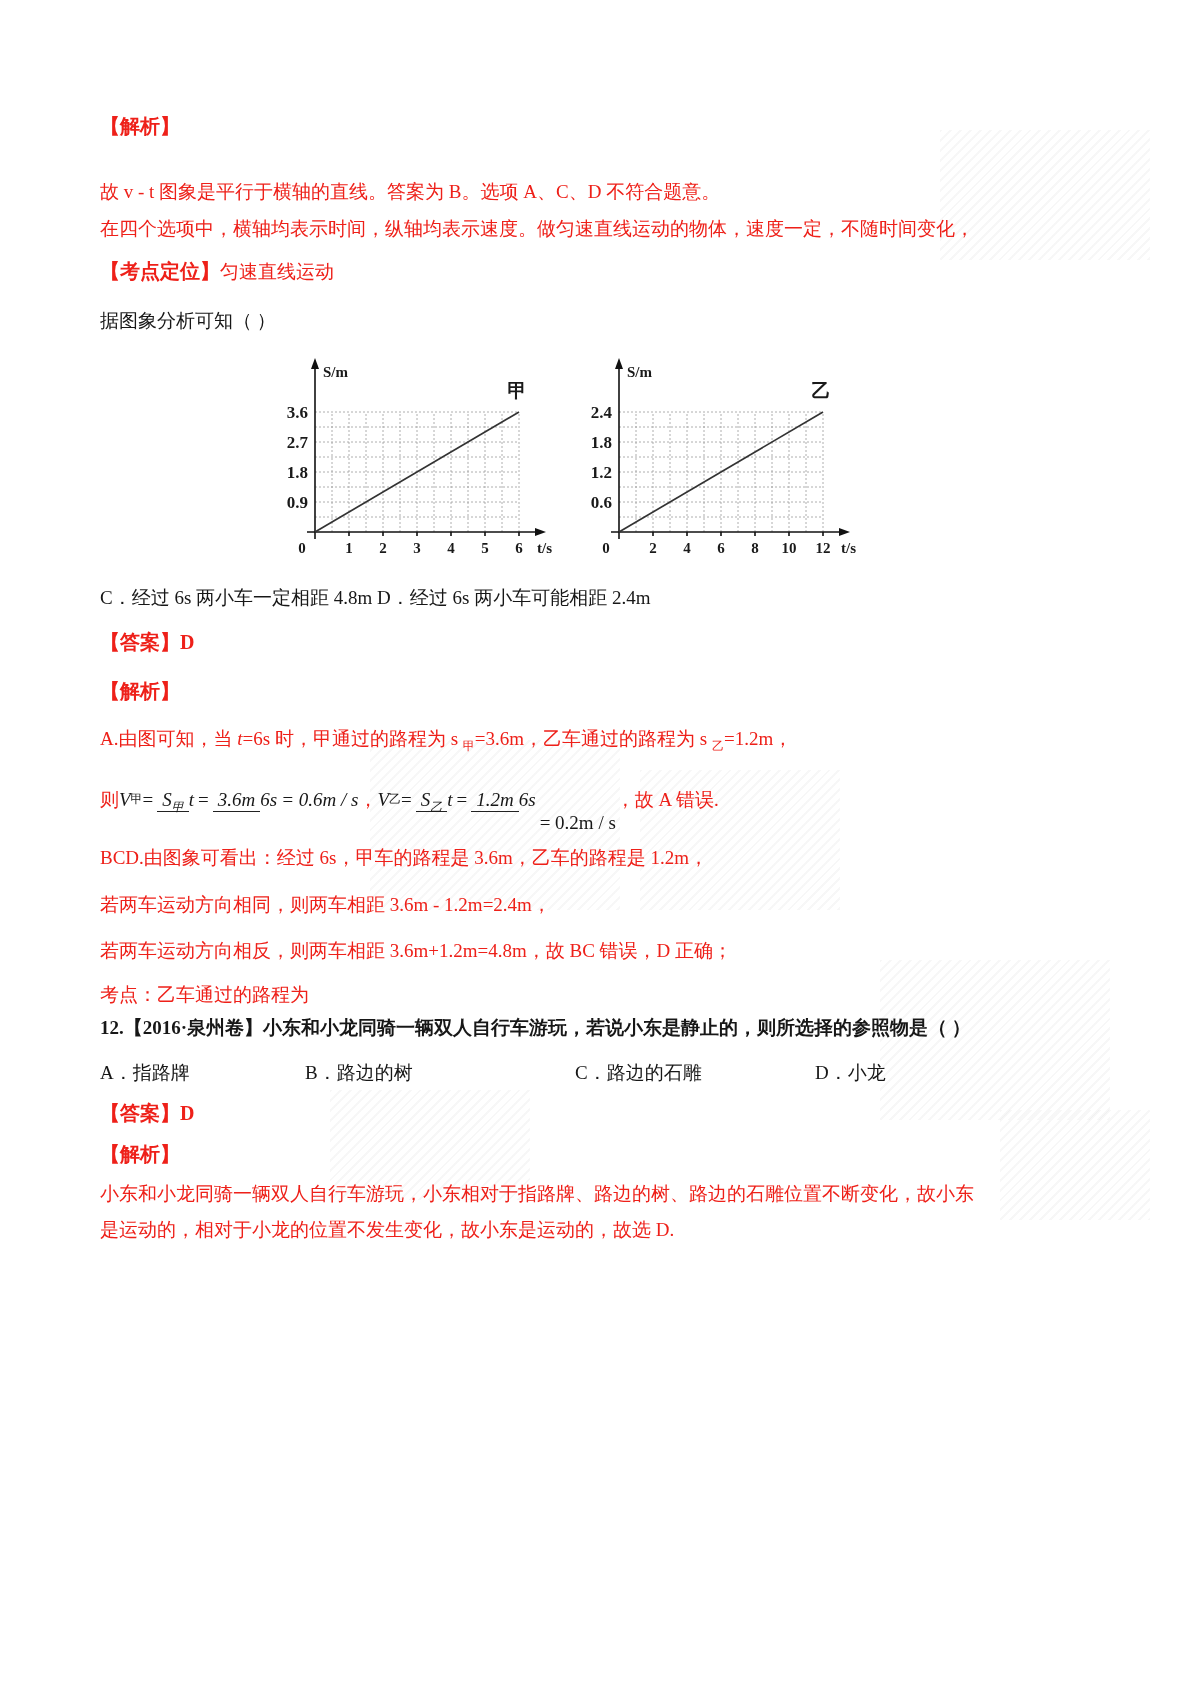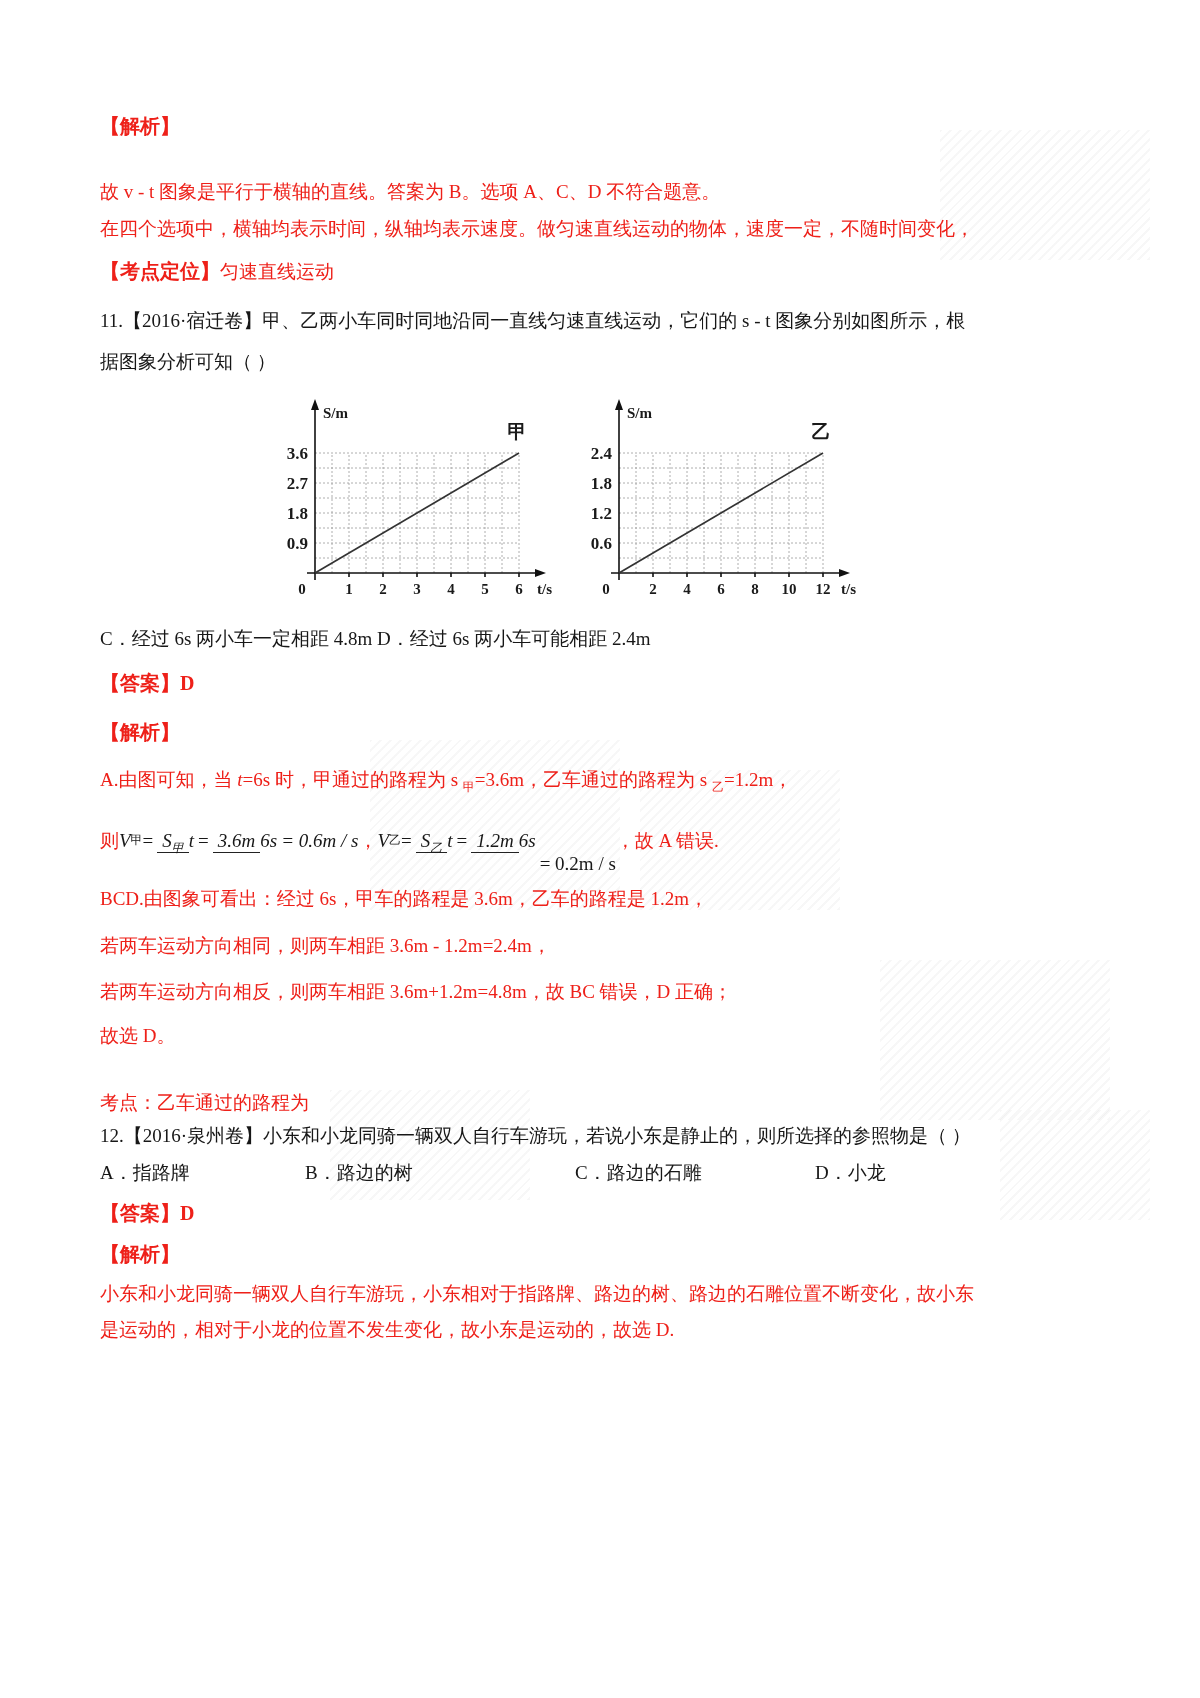--- a/index.html
+++ b/index.html
@@ -60,21 +60,20 @@
 
   <div class="content">
 
     <div class="ln hdr" style="margin-bottom:36px;">【解析】</div>
     <div class="ln red" style="margin-bottom:8px;">故 v - t 图象是平行于横轴的直线。答案为 B。选项 A、C、D 不符合题意。</div>
     <div class="ln red" style="margin-bottom:14px;">在四个选项中，横轴均表示时间，纵轴均表示速度。做匀速直线运动的物体，速度一定，不随时间变化，</div>
     <div class="ln" style="margin-bottom:20px;">
       <span class="hdr">【考点定位】</span><span class="red">匀速直线运动</span>
     </div>
 
-    <div class="ln blk" style="margin-bottom:12px;">11.【2016·宿迁卷】甲、乙两小车同时同地沿同一直线匀速直线运动，它们的 s - t 图象分别如图所示，根</div>
     <div class="ln blk" style="margin-bottom:12px;">据图象分析可知（      ）</div>
 
     <div class="chartrow" style="margin-bottom:16px;">
       <svg class="chart" width="290" height="220" viewBox="0 0 290 220">
           <line x1="67" y1="185" x2="67" y2="65" class="grid"></line>
           <line x1="84" y1="185" x2="84" y2="65" class="grid"></line>
           <line x1="101" y1="185" x2="101" y2="65" class="grid"></line>
           <line x1="118" y1="185" x2="118" y2="65" class="grid"></line>
           <line x1="135" y1="185" x2="135" y2="65" class="grid"></line>
           <line x1="152" y1="185" x2="152" y2="65" class="grid"></line>
@@ -188,24 +187,23 @@
         <span class="blk">=</span>
         <span class="frac blk"><span class="fn">S<sub>乙</sub></span><span class="fd">t</span></span>
         <span class="blk">=</span>
         <span class="frac blk"><span class="fn">1.2m</span><span class="fd">6s</span></span>
         <span class="blk" style=" margin-top: 47px;">= 0.2m / s</span>
         <span class="red">，故 A 错误.</span>
       </div>
     <div class="ln red" style="margin-bottom:18px;">BCD.由图象可看出：经过 6s，甲车的路程是 3.6m，乙车的路程是 1.2m，</div>
     <div class="ln red" style="margin-bottom:17px;">若两车运动方向相同，则两车相距 3.6m - 1.2m=2.4m，</div>
     <div class="ln red" style="margin-bottom:15px;">若两车运动方向相反，则两车相距 3.6m+1.2m=4.8m，故 BC 错误，D 正确；</div>
-    <div class="ln red" style="margin-bottom:38px;">故选 D。</div>
     <div class="ln red" style="margin-bottom:4px;">考点：乙车通过的路程为</div>
 
-    <div class="ln blk" style="margin-bottom:8px;">12.【2016·泉州卷】小东和小龙同骑一辆双人自行车游玩，若说小东是静止的，则所选择的参照物是（      ）</div>
+    <div class="ln blk" style="margin-bottom:16px;font-weight:bold;">12.【2016·泉州卷】小东和小龙同骑一辆双人自行车游玩，若说小东是静止的，则所选择的参照物是（      ）</div>
     <div class="ln blk optrow" style="margin-bottom:12px;">
       <span class="opt w1">A．指路牌</span><span class="opt w2">B．路边的树</span><span class="opt w3">C．路边的石雕</span><span class="opt">D．小龙</span>
     </div>
     <div class="ln hdr" style="margin-bottom:12px;">【答案】D</div>
     <div class="ln hdr" style="margin-bottom:10px;">【解析】</div>
     <div class="ln red" style="margin-bottom:7px;">小东和小龙同骑一辆双人自行车游玩，小东相对于指路牌、路边的树、路边的石雕位置不断变化，故小东</div>
     <div class="ln red">是运动的，相对于小龙的位置不发生变化，故小东是运动的，故选 D.</div>
 
   </div>
 </div>

